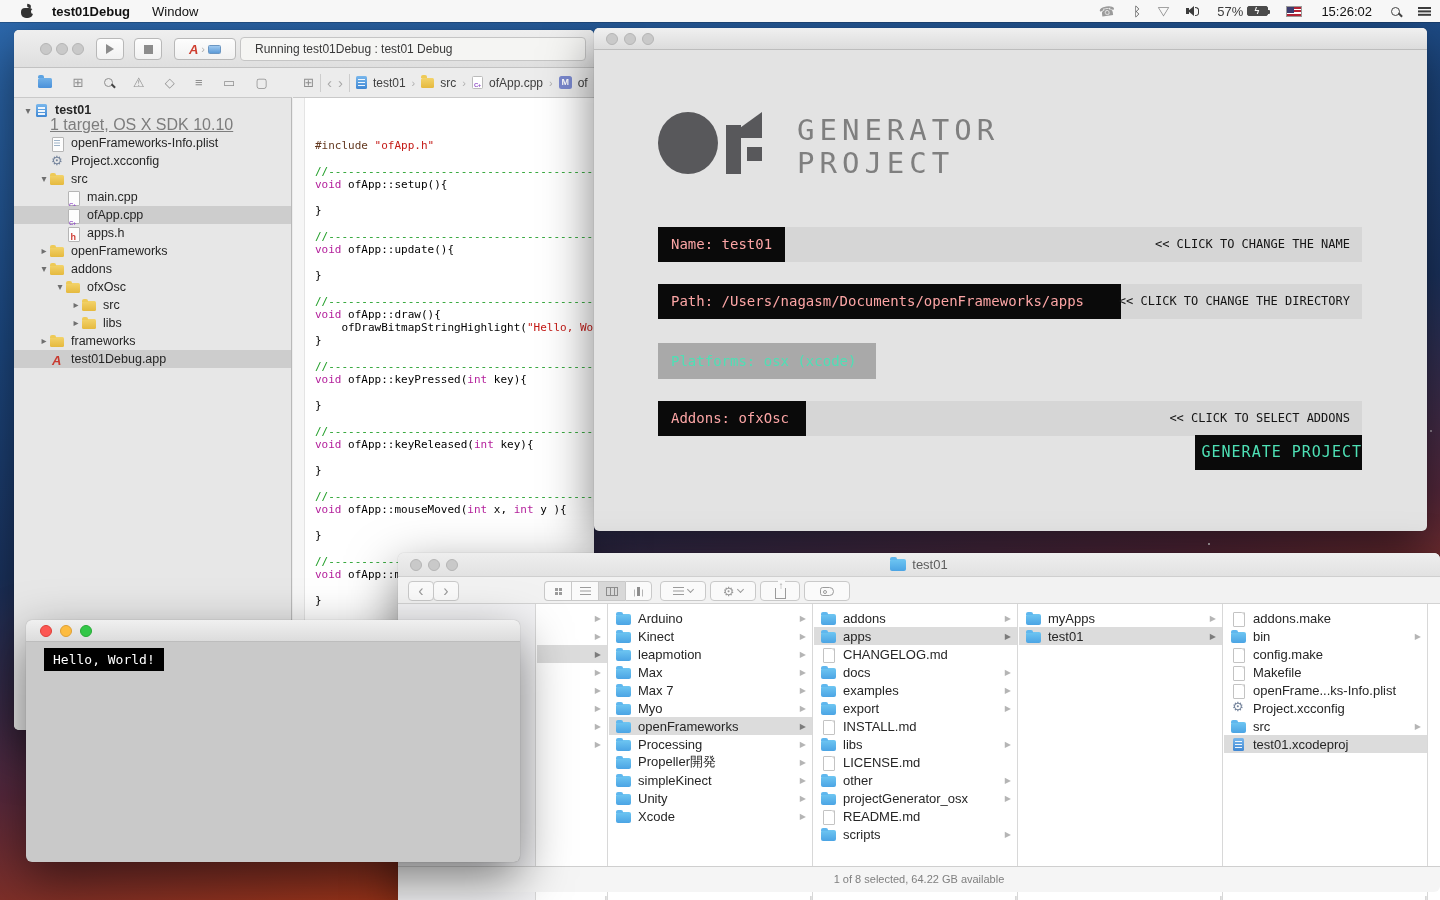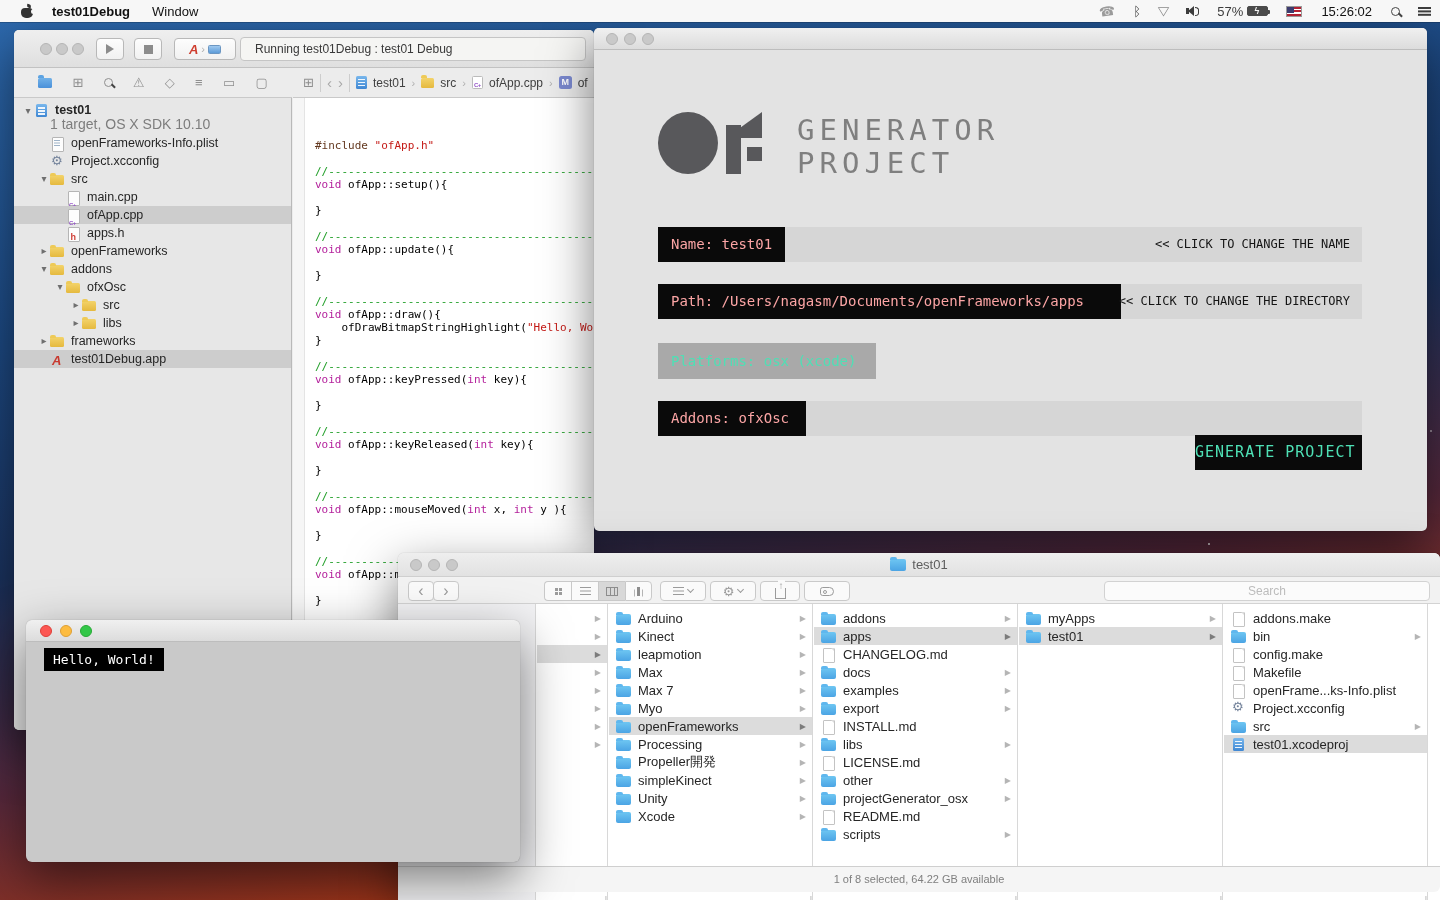--- a/index.html
+++ b/index.html
@@ -73,21 +73,21 @@
   .mini-folder::before{ content:""; position:absolute; left:0; top:-2.5px; width:6px; height:3px; border-radius:2px 2px 0 0; background:#eeca57; }
   .mini-cpp { width:11px; height:13px; background:#fff; border:1px solid #bbb; border-radius:1.5px; position:relative; flex:0 0 11px; }
   .mini-cpp::after{ content:"C+"; position:absolute; left:1px; bottom:0px; font-size:6px; font-weight:bold; color:#9655c9; letter-spacing:-0.5px; }
   .mini-m { width:13px; height:13px; border-radius:2.5px; background:#7b89cf; color:#fff; font-size:9px; font-weight:bold; text-align:center; line-height:13px; flex:0 0 13px; }
 
   #xc-navigator { position:absolute; left:0; top:68px; width:278px; bottom:0; background:#e7e7e7; border-right:1px solid #b9b9b9; overflow:hidden; padding-top:4px; border-radius:0 0 0 5px; }
   .nav-row { position:relative; height:18px; line-height:18px; font-size:12.5px; color:#262626; white-space:nowrap; padding-left:calc(8px + var(--ind,0)*16px); display:flex; align-items:center; }
   .nav-row.selected { background:#cdcdcd; }
   .nav-row.bold .nlabel { font-weight:bold; }
   .nav-row.root { height:32px; display:block; padding-top:1px; line-height:15px; }
-  .nav-row.root .nsub { display:block; margin-left:28px; font-size:14px; color:#7d7d7d; line-height:13px; }
+  .nav-row.root .nsub { display:block; margin-left:28px; font-size:16px; color:#7d7d7d; line-height:13px;text-decoration:underline; }
   .nsub { display:none; }
   .disc { display:inline-block; width:12px; flex:0 0 12px; text-align:center; font-size:10px; color:#6f6f6f; }
   .disc::before { content:""; }
   .disc-open .disc::before { content:"▾"; }
   .disc-closed .disc::before { content:"▸"; }
   .nicon { display:inline-block; position:relative; width:16px; height:13px; flex:0 0 16px; margin-right:5px; vertical-align:middle; }
   .nav-row.root .disc, .nav-row.root .nicon { display:inline-block; }
   .ic-folder .nicon::before { content:""; position:absolute; left:0; top:2px; width:14px; height:10px; border-radius:1.5px; background:linear-gradient(#f3d36a,#e5b93e); }
   .ic-folder .nicon::after { content:""; position:absolute; left:0; top:0; width:6px; height:3px; border-radius:2px 2px 0 0; background:#eeca57; }
   .ic-proj .nicon::before { content:""; position:absolute; left:2px; top:0; width:11px; height:13px; border-radius:1.5px; background:linear-gradient(#79b7ec,#3f87d3); }
@@ -123,21 +123,21 @@
   #pg-circle { position:absolute; left:64px; top:84px; width:60px; height:62px; border-radius:50%; background:#58585b; }
   #pg-f { position:absolute; left:132px; top:84px; width:40px; height:62px; }
   #pg-f .f-top { position:absolute; left:0; top:0; width:36px; height:26px; background:#58585b; clip-path:polygon(0 100%,100% 0,100% 100%); }
   #pg-f .f-stem { position:absolute; left:0; top:13px; width:15px; height:49px; background:#58585b; }
   #pg-f .f-mid { position:absolute; left:21px; top:35px; width:15px; height:14px; background:#58585b; }
   #pg-title { position:absolute; left:203px; top:86px; font-size:29px; letter-spacing:5px; color:#7f7f7f; line-height:33px; }
   .pg-row { position:absolute; left:64px; width:704px; height:35px; background:#d6d6d6; }
   .pg-black { position:absolute; left:0; top:0; height:100%; background:#0a0a0a; color:#fca5a5; font-size:14px; line-height:35px; padding-left:13px; white-space:nowrap; }
   .pg-hint { position:absolute; right:12px; top:0; height:100%; line-height:35px; font-size:12px; color:#151515; white-space:nowrap; }
   #pg-platforms { position:absolute; left:64px; top:315px; width:218px; height:36px; background:#a9a9a9; color:#4ee0b5; font-size:14px; line-height:36px; padding-left:13px; }
-  #pg-generate { position:absolute; left:601px; top:407px; width:167px; height:35px; background:#0a0a0a; color:#4ee0b5; font-size:15px; text-align:left; line-height:35px; letter-spacing:1px; }
+  #pg-generate { position:absolute; left:601px; top:407px; width:167px; height:35px; background:#0a0a0a; color:#4ee0b5; font-size:15px; text-align:right; line-height:35px; letter-spacing:1px; }
 
   
   #finder { left:398px; top:553px; width:1042px; height:339px; background:#fff; z-index:3; border-radius:6px; }
   #fd-titlebar { position:absolute; left:0; top:0; right:0; height:24px; background:linear-gradient(#eeeeee,#e2e2e2); border-bottom:1px solid #cfcfcf; border-radius:6px 6px 0 0; }
   #fd-title { position:absolute; left:0; right:0; top:4px; text-align:center; font-size:13px; color:#5d5d5d; }
   #fd-title .tfold { display:inline-block; position:relative; width:16px; height:12px; border-radius:2px; background:linear-gradient(#6ec6f2,#4ba4e4); vertical-align:-2px; margin-right:6px; }
   #fd-title .tfold::before { content:""; position:absolute; left:0; top:-2.5px; width:7px; height:3px; border-radius:2px 2px 0 0; background:#5fb7ee; }
   #fd-toolbar { position:absolute; left:0; top:24px; right:0; height:27px; background:#f2f2f2; border-bottom:1px solid #d3d3d3; }
   .tb-btn { position:absolute; top:4px; height:20px; border:1px solid #c9c9c9; background:#fafafa; border-radius:4px; color:#9b9b9b; display:flex; align-items:center; justify-content:center; }
   .seg { border-radius:0; border-right:none; }
@@ -406,20 +406,21 @@
 
   <div class="pg-row" style="top:256px">
     <div class="pg-black" style="width:463px">Path: /Users/nagasm/Documents/openFrameworks/apps</div>
     <div class="pg-hint">&lt;&lt; CLICK TO CHANGE THE DIRECTORY</div>
   </div>
 
   <div id="pg-platforms">Platforms: osx (xcode)</div>
 
   <div class="pg-row" style="top:373px">
     <div class="pg-black" style="width:148px">Addons: ofxOsc</div>
+    <div class="pg-hint">&lt;&lt; CLICK TO SELECT ADDONS</div>
   </div>
 
   <div id="pg-generate">GENERATE PROJECT</div>
 </div>
 
 <div id="finder" class="window">
   <div id="fd-titlebar">
     <span class="dot" style="left:12px;top:6px"></span>
     <span class="dot" style="left:30px;top:6px"></span>
     <span class="dot" style="left:48px;top:6px"></span>
@@ -447,21 +448,20 @@
     <div class="tb-btn" style="left:312px;width:46px">
         <span style="font-size:13px">⚙</span>
         <span class="tb-chev"></span>
       </div>
     <div class="tb-btn" style="left:362px;width:40px">
         <span class="icg-share"></span>
       </div>
     <div class="tb-btn" style="left:406px;width:46px">
         <span class="icg-tag"></span>
       </div>
-    <input id="fd-search" placeholder="Search" style="">
   </div>
 
   <div id="fd-content">
     <div id="fd-sidebar">
       <div class="fd-sbhead">Favorites</div>
     </div>
 
     <div class="fcol" style="left:139px;width:71px">
 
     <div class="f-row has-arrow">

